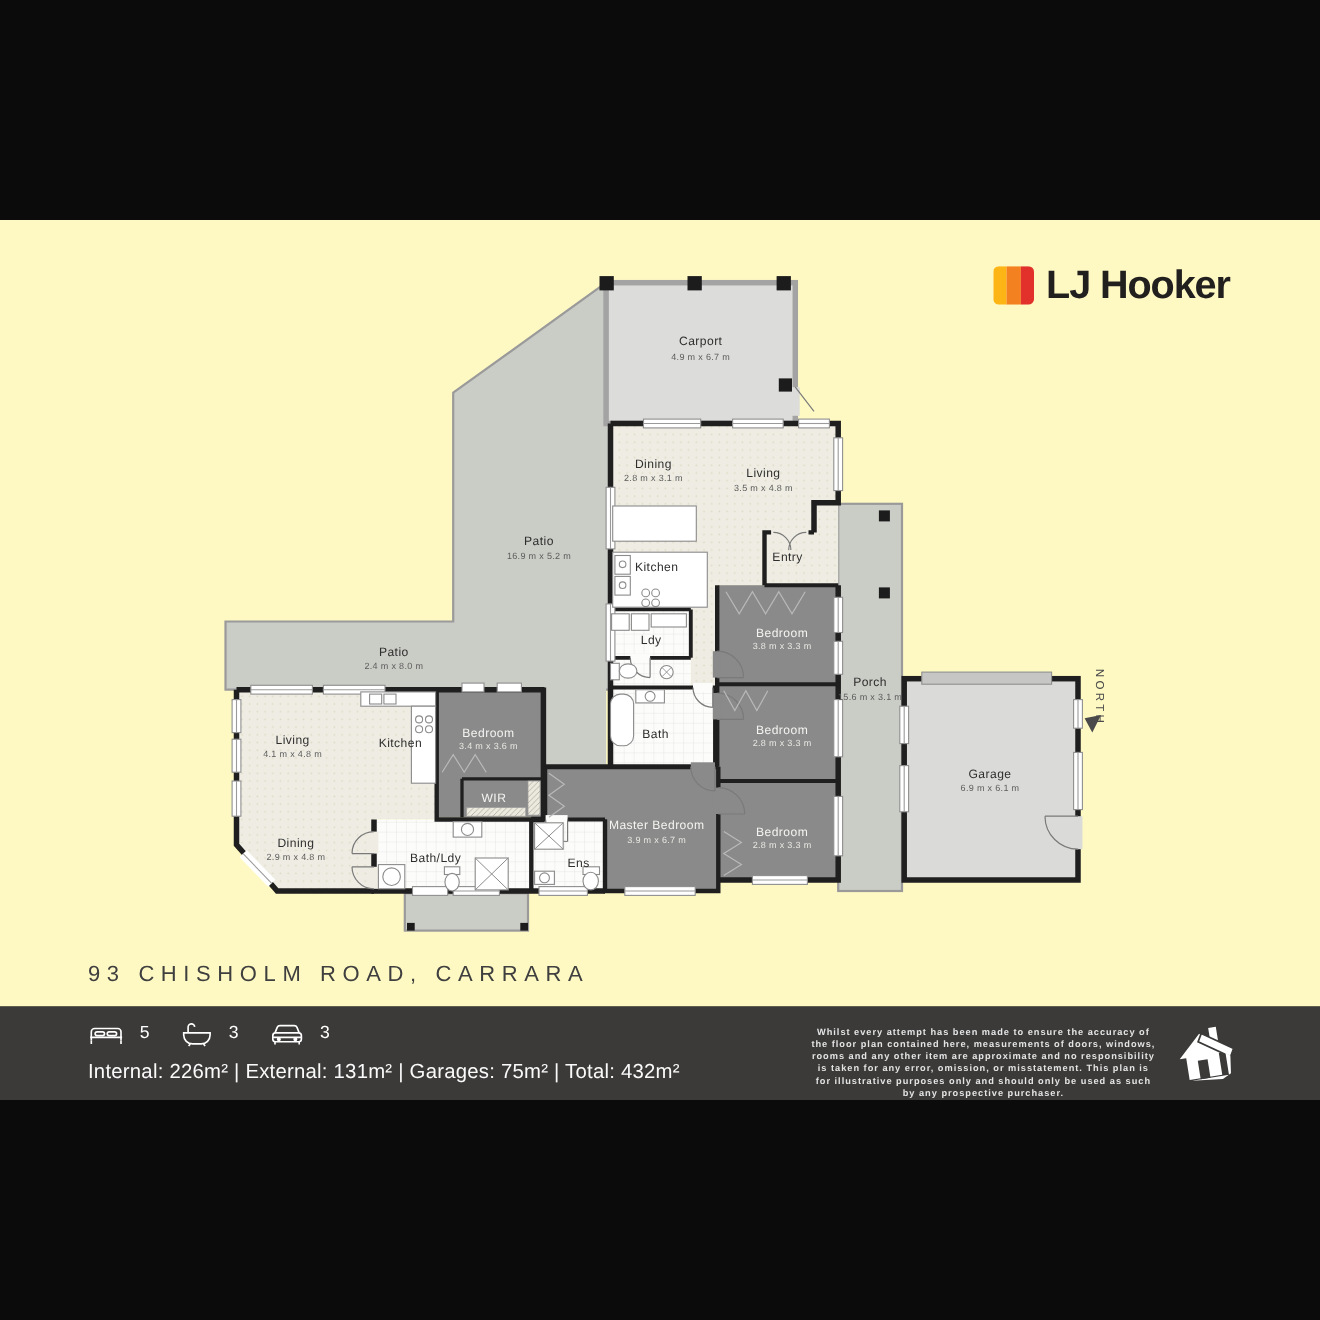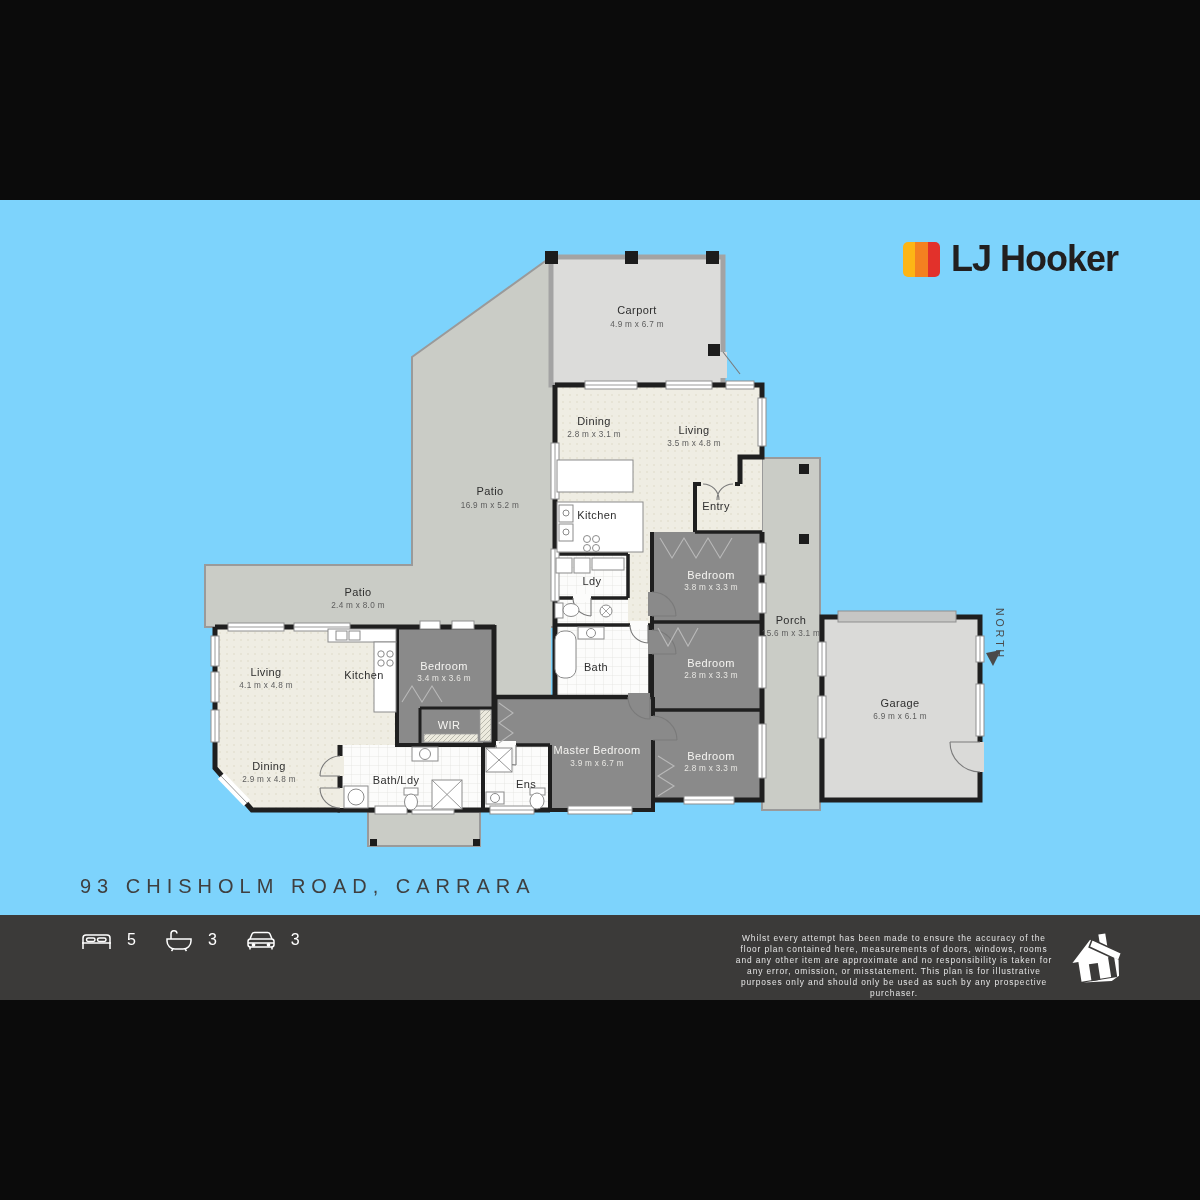--- a/index.html
+++ b/index.html
@@ -1,32 +1,32 @@
 <!DOCTYPE html>
 <html><head>
 <meta charset="utf-8">
 <style>
   html,body{margin:0;padding:0;background:#000;}
   .page{position:relative;width:1200px;height:1200px;background:#0b0b0b;overflow:hidden;
         font-family:"Liberation Sans",sans-serif;}
-  .canvas{position:absolute;left:0;top:200px;width:1200px;height:715px;background:#7dd3fc;}
+  .canvas{position:absolute;left:0;top:200px;width:1200px;height:715px;background:#fef9c3;}
   .logo{position:absolute;left:903px;top:38px;display:flex;align-items:center;gap:11px;}
   .logo-bars{display:flex;width:37px;height:35px;border-radius:5px;overflow:hidden;}
   .logo-bars span{flex:1;}
   .logo-text{font-size:36px;font-weight:700;color:#221f1f;letter-spacing:-1px;}
   .address{position:absolute;left:80px;top:675px;font-size:20px;letter-spacing:6px;
            color:#3f3f3f;font-weight:400;}
   .plansvg{position:absolute;left:0;top:0;width:1200px;height:715px;}
   .footer{position:absolute;left:0;top:915px;width:1200px;height:85px;background:#3b3a39;}
   .stats{position:absolute;left:80px;top:12px;}
   .icons-row{display:flex;align-items:center;gap:14px;height:26px;color:#fff;}
   .icons-row .num{font-size:16px;color:#fff;margin-right:14px;}
   .areas{margin-top:10px;font-size:18.5px;color:#fafafa;letter-spacing:0.2px;}
   .disclaimer{position:absolute;left:735px;top:18px;width:318px;font-size:8.4px;line-height:1.32;
-              letter-spacing:0.9px;color:#e4e4e4;text-align:center;font-weight:400;}
+              letter-spacing:0.9px;color:#e4e4e4;text-align:center;font-weight:700;}
   .house-ico{position:absolute;left:1066px;top:12px;}
   .bottombar{position:absolute;left:0;top:1000px;width:1200px;height:200px;background:#0b0b0b;}
   .topbar{position:absolute;left:0;top:0;width:1200px;height:200px;background:#0b0b0b;}
   
   text.rname{font-size:11px;fill:#2e2e2e;letter-spacing:0.4px;}
   text.rdim{font-size:8.2px;fill:#5d5d5d;letter-spacing:0.3px;}
   text.w{fill:#f5f4f1;}
   text.wd{fill:#e8e7e3;}
   .wall{stroke:#1f1f1f;fill:none;}
   .glass{fill:#ffffff;stroke:#8f8f8f;stroke-width:1;}
@@ -339,20 +339,21 @@
           <g stroke="#ffffff" fill="none" stroke-width="1.5">
             <path d="M5,10 l2,-5 q0.7,-1.6 2.5,-1.6 h13 q1.8,0 2.5,1.6 l2,5"></path>
             <rect x="3" y="10" width="26" height="8" rx="2.5"></rect>
             <path d="M3,14 h26 M5,18 v2.5 M27,18 v2.5"></path>
             <circle cx="8.5" cy="15.8" r="1.1" fill="#fff"></circle>
             <circle cx="23.5" cy="15.8" r="1.1" fill="#fff"></circle>
           </g>
         </svg>
         <span class="num">3</span>
       </div>
+      <div class="areas">Internal: 226m² | External: 131m² | Garages: 75m² | Total: 432m²</div>
     </div>
     <div class="disclaimer">Whilst every attempt has been made to ensure the accuracy of the floor plan contained here, measurements of doors, windows, rooms and any other item are approximate and no responsibility is taken for any error, omission, or misstatement. This plan is for illustrative purposes only and should only be used as such by any prospective purchaser.</div>
     <svg class="house-ico" width="62" height="62" viewBox="0 0 62 62">
       <g transform="rotate(-9 31 31)" fill="#ffffff">
         <rect x="36" y="8" width="7" height="13"></rect>
         <polygon points="6,32 27,12 48,32 42,32 42,52 12,52 12,32"></polygon>
         <polygon points="29,12 56,30 52,37 25,19" stroke="#3b3a39" stroke-width="1.6"></polygon>
         <polygon points="48,33 48,53 14,53 42,56 50,52 52,36"></polygon>
         <rect x="22" y="36" width="9" height="17" fill="#3b3a39"></rect>
       </g>

